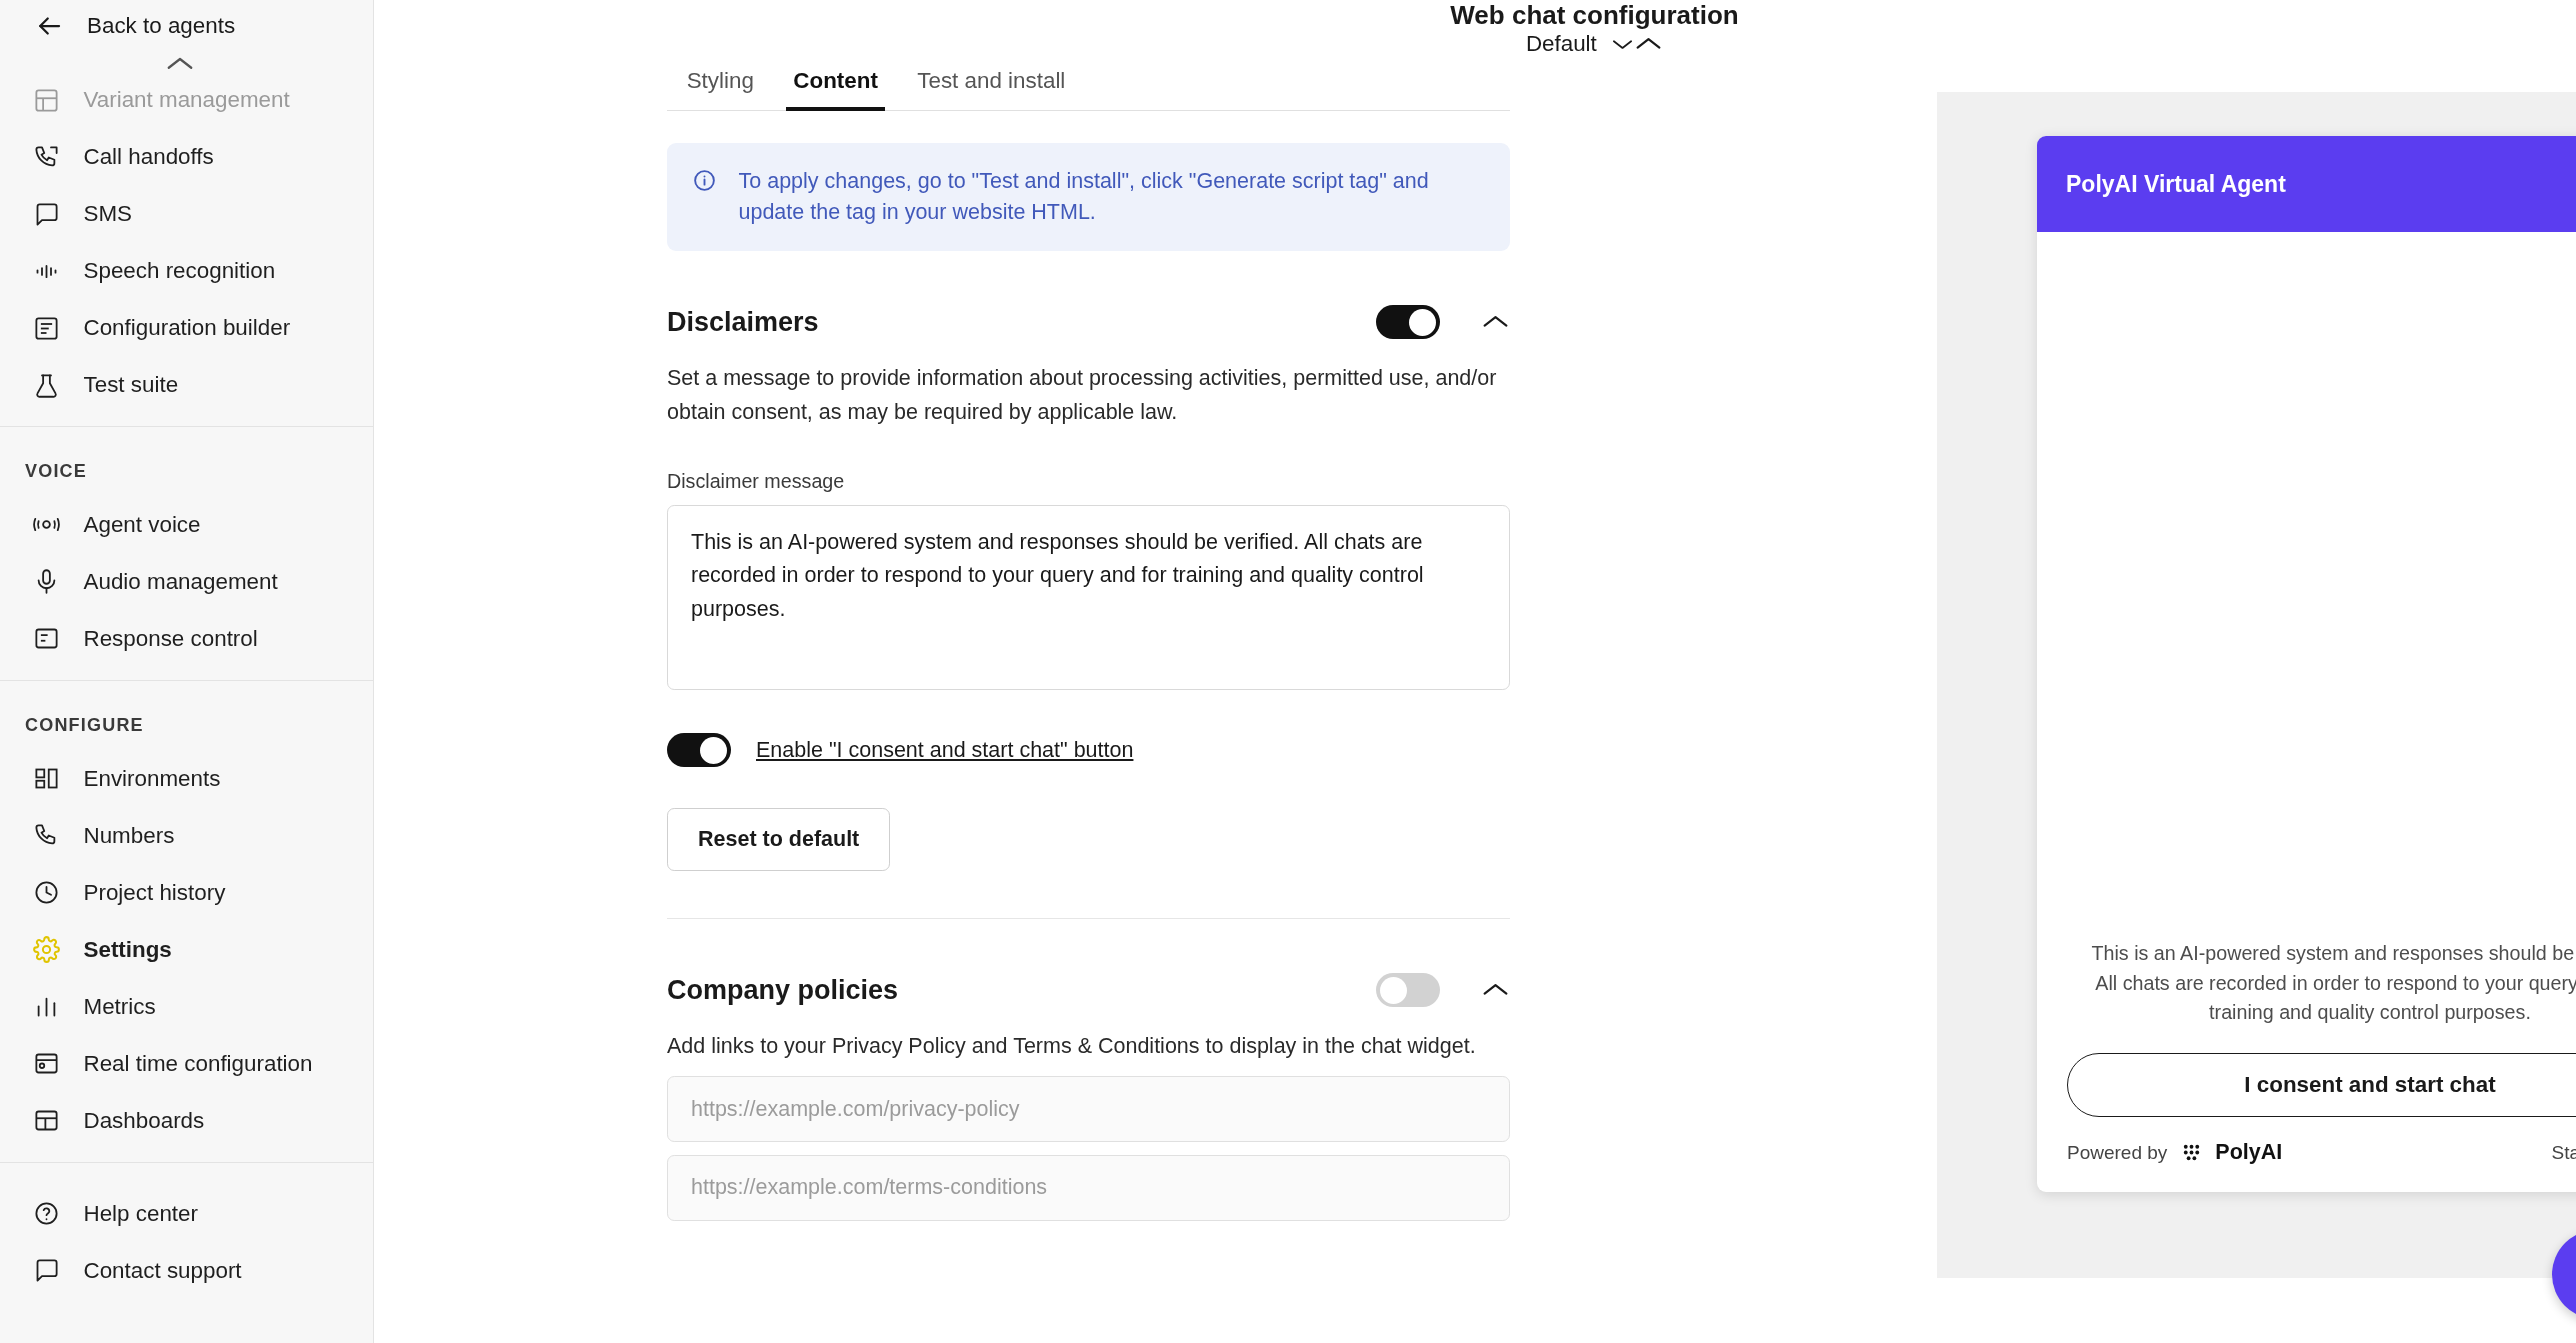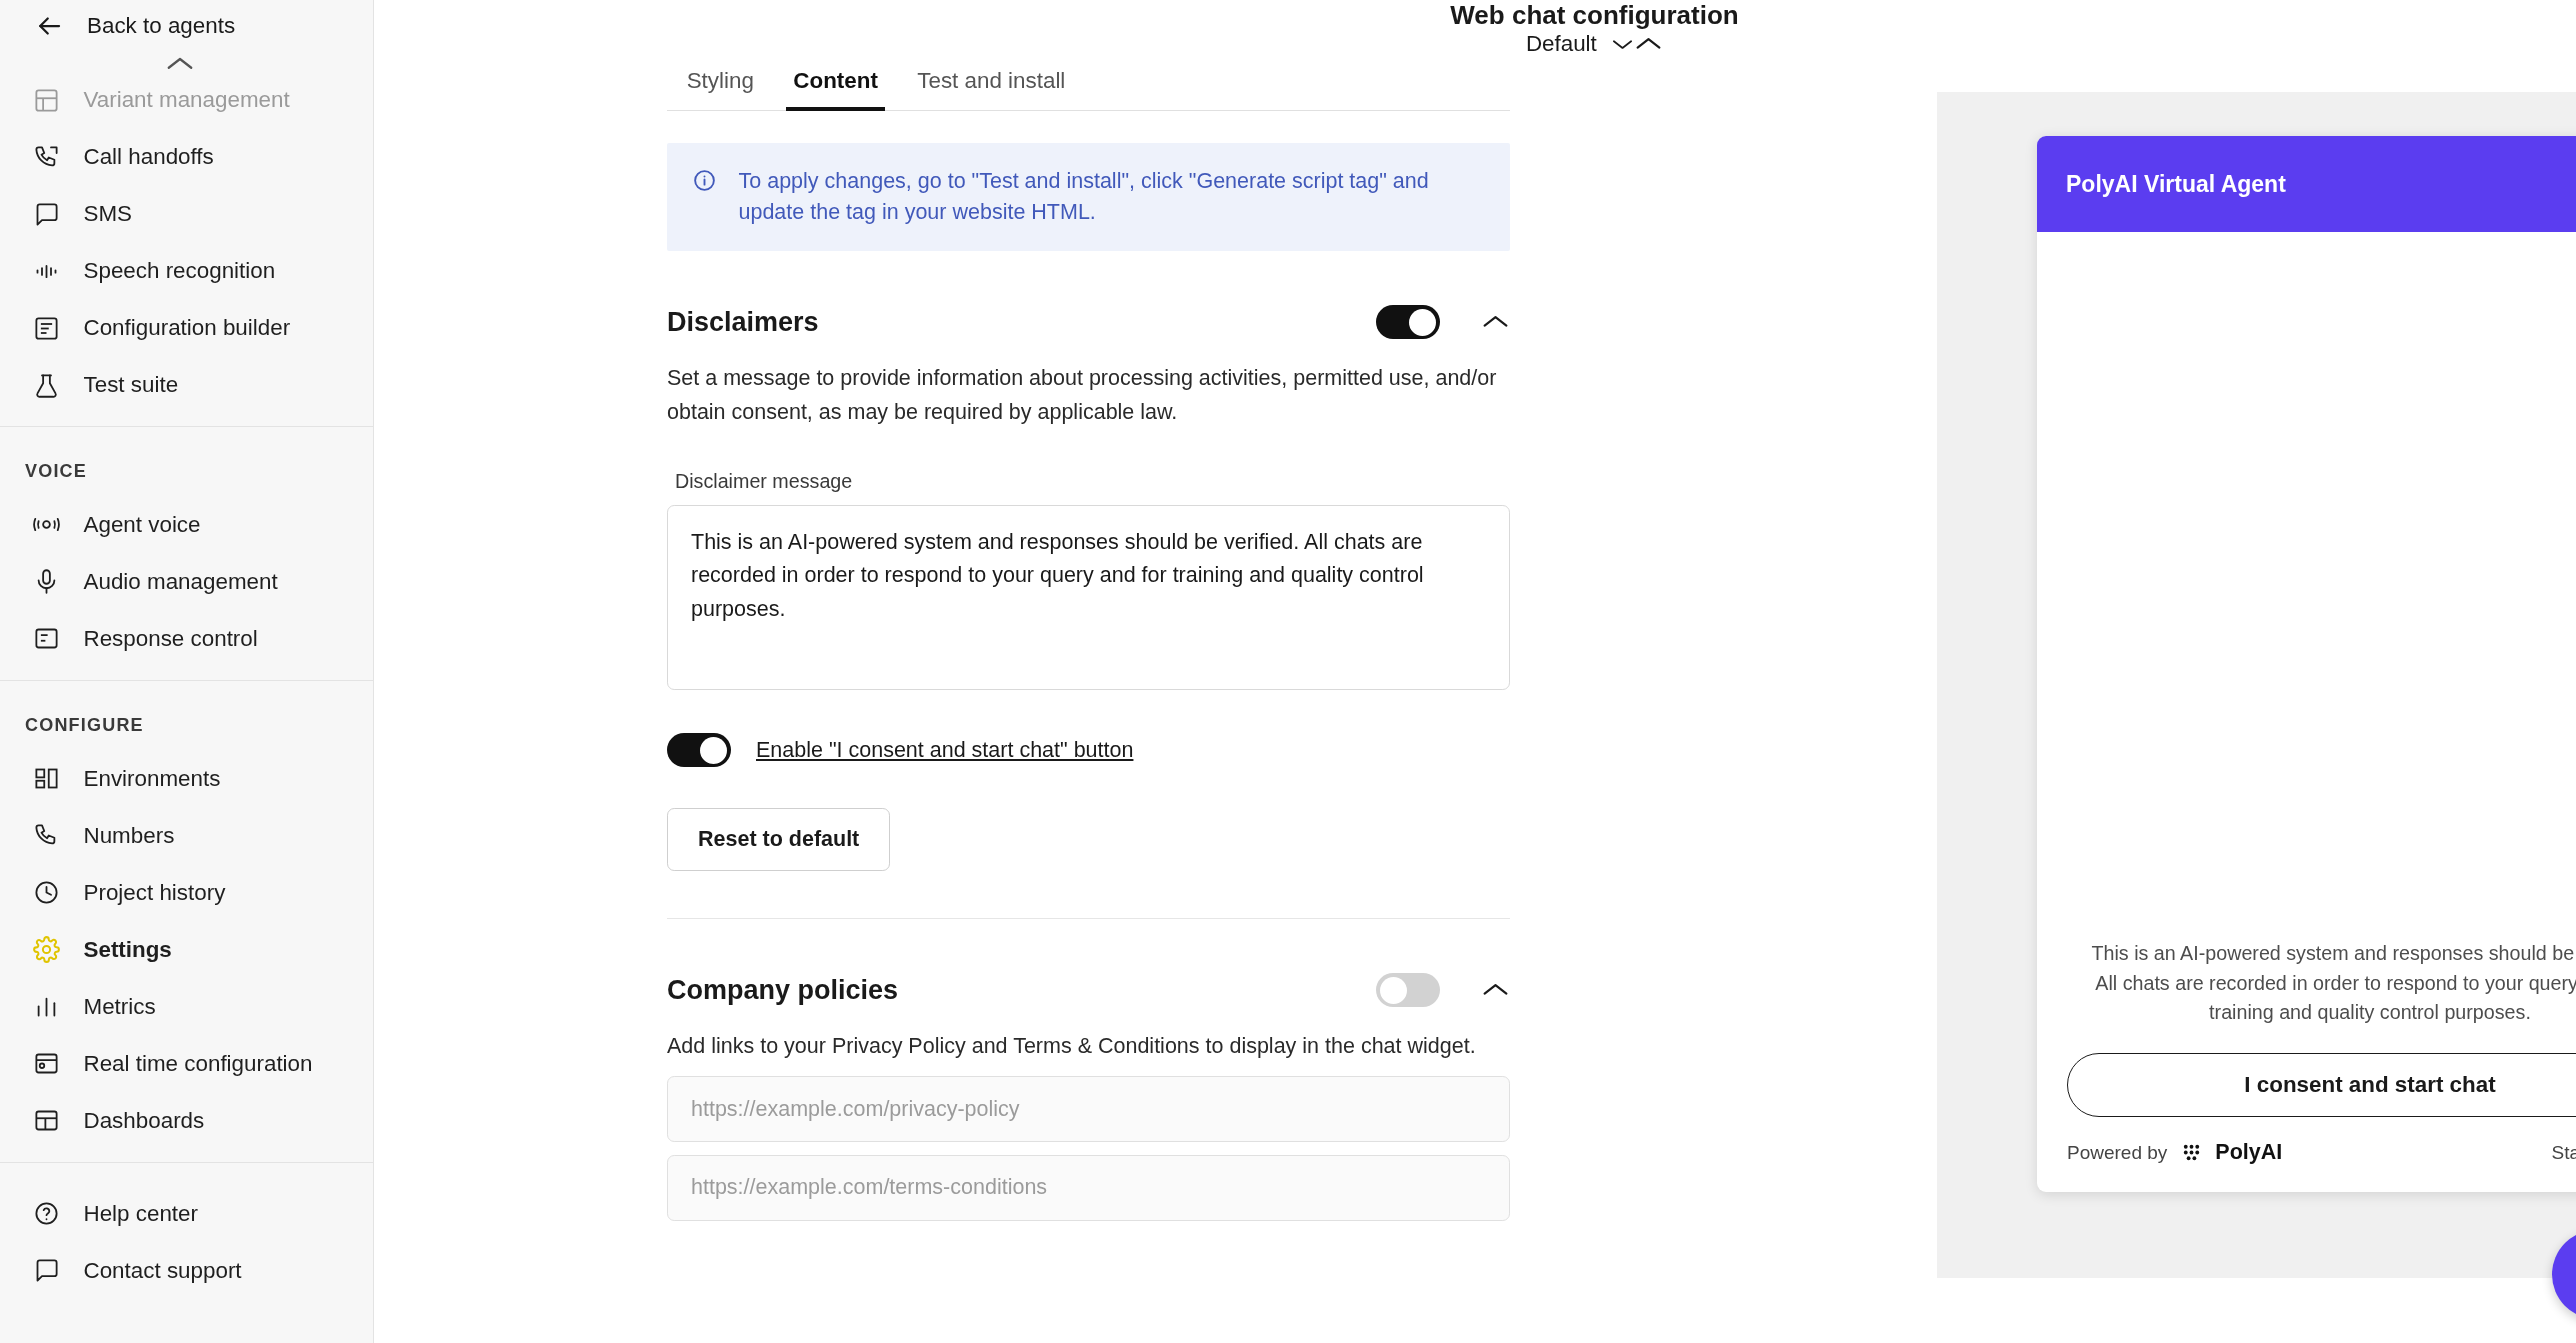--- a/index.html
+++ b/index.html
@@ -91,21 +91,21 @@
   .tab.selected::after {
     content:""; position:absolute; left:12.5px; right:12.5px; bottom:-0.9px;
     height: 3.6px; background: #111;
   }
 
   .content-col { margin-left: 293px; width: 843px; padding-top: 32px; }
 
   .notice {
     display: flex; gap: 21.5px;
     background: #eef2fb;
-    border-radius: 2px;
+    border-radius: 9px;
     padding: 23px 25px;
     color: #4159ba;
     font-size: 21.5px;
     line-height: 1.45;
   }
   .notice .info-ico { flex-shrink: 0; margin-top: 1.8px; }
 
   .sec-head {
     display: flex; align-items: center; justify-content: space-between;
     margin-top: 54px;
@@ -121,21 +121,21 @@
     position: absolute; top: 3.6px; right: 3.6px;
     width: 27px; height: 27px; border-radius: 50%; background: #fff;
   }
   .toggle.off { background: #d2d2d2; }
   .toggle.off .knob { right: auto; left: 3.6px; }
 
   .sec-desc {
     font-size: 21.5px; color: #2a2a2a; line-height: 1.55;
     margin-top: 23px; max-width: 832px;
   }
-  .field-label { font-size: 19.7px; color: #3a3a3a; margin-top: 41px; margin-left: 8px; }
+  .field-label { font-size: 19.7px; color: #3a3a3a; margin-top: 41px; }
   .textarea-box {
     margin-top: 12.5px;
     border: 0.9px solid #d9d9d9;
     border-radius: 7.2px;
     height: 185px;
     padding: 19.7px 23px;
     font-size: 21.5px;
     line-height: 1.55;
     color: #1a1a1a;
     background: #fff;

